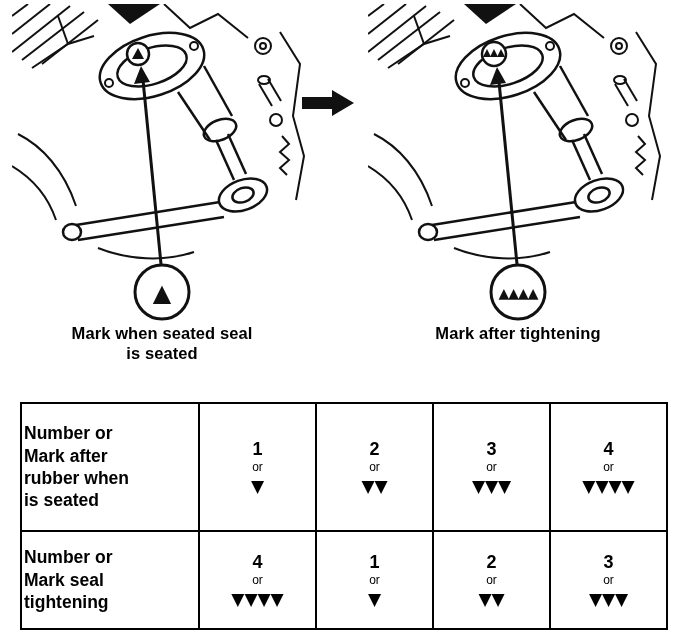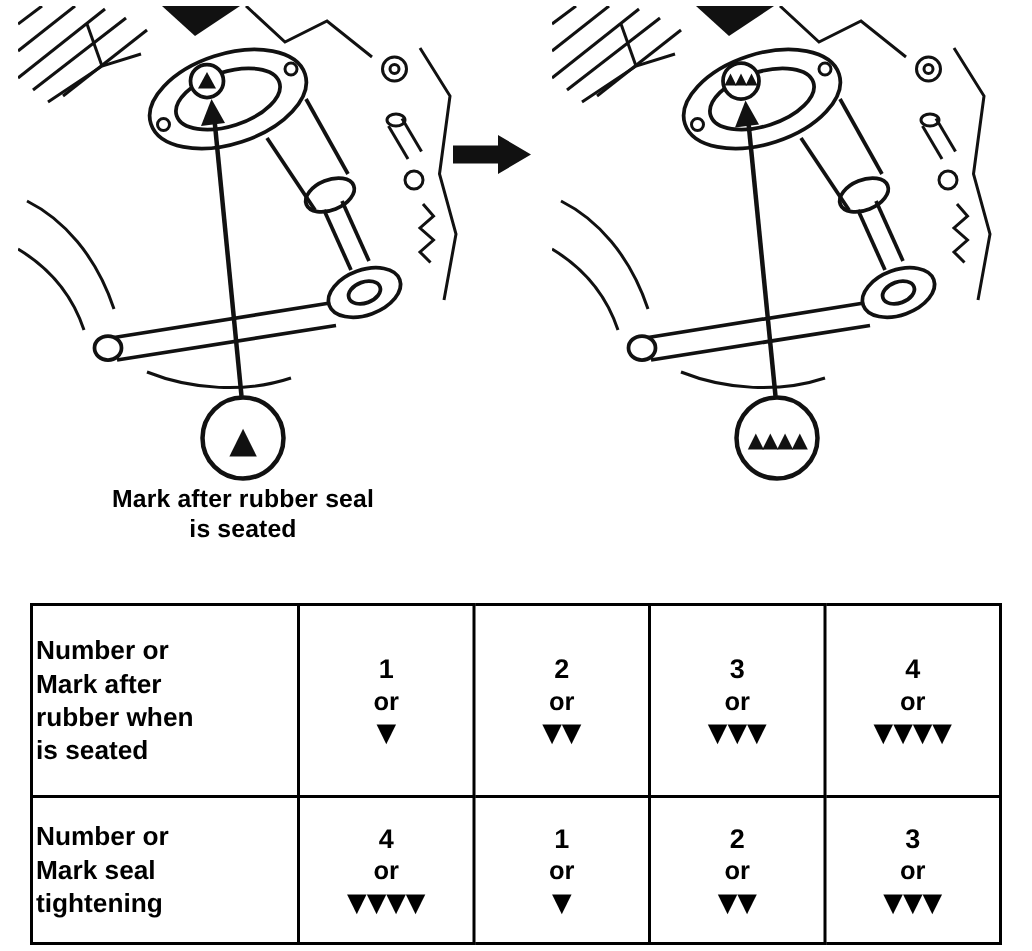--- a/index.html
+++ b/index.html
@@ -24,21 +24,21 @@
   }
   table.marks-table td {
     border:2.5px solid #000; vertical-align:middle; padding:4px 2px;
   }
   td.row-label {
     font-weight:700; font-size:17.5px; line-height:1.28;
     padding-left:8px; vertical-align:middle;
   }
   td.data-cell { text-align:center; }
   .cell-number { display:block; font-weight:700; font-size:18px; line-height:1.25; }
-  .cell-or     { display:block; font-weight:700; font-size:17px; line-height:1.3; }
+  .cell-or     { display:block; font-weight:400; font-size:12px; line-height:1.3; }
   .cell-marks  {
     display:block; font-size:17px; line-height:1.2; letter-spacing:0px;
     font-family:"DejaVu Sans","Liberation Sans",sans-serif;
   }
   .row-tall  td { height:118px; }
   .row-short td { height:88px; }
   svg text {
     font-family:"DejaVu Sans","Liberation Sans",sans-serif; font-weight:700;
   }
 </style>
@@ -178,22 +178,25 @@
       <polygon points="126,45 122,53 130,53" fill="#111"></polygon>
       <polygon points="133,45 129,53 137,53" fill="#111"></polygon>
       <line x1="149" y1="260" x2="131" y2="78" stroke="#111" stroke-width="3"></line>
       <polygon points="129,63 122,81 138,79" fill="#111"></polygon>
       <circle cx="150" cy="288" r="27" stroke="#111" stroke-width="3" fill="#fff"></circle>
       <text x="150" y="294" text-anchor="middle" font-size="14" letter-spacing="-1" fill="#111">▲▲▲▲</text>
     </svg>
   </div>
 
   <div class="caption caption-left">
-    <div>Mark after rubber seal</div>
+    <div>Mark when seated seal</div>
     <div>is seated</div>
+  </div>
+  <div class="caption caption-right">
+    <div>Mark after tightening</div>
   </div>
 
   <table class="marks-table">
     <colgroup>
       <col style="width:178px">
         <col style="width:117px">
         <col style="width:117px">
         <col style="width:117px">
         <col style="width:117px">
     </colgroup>

